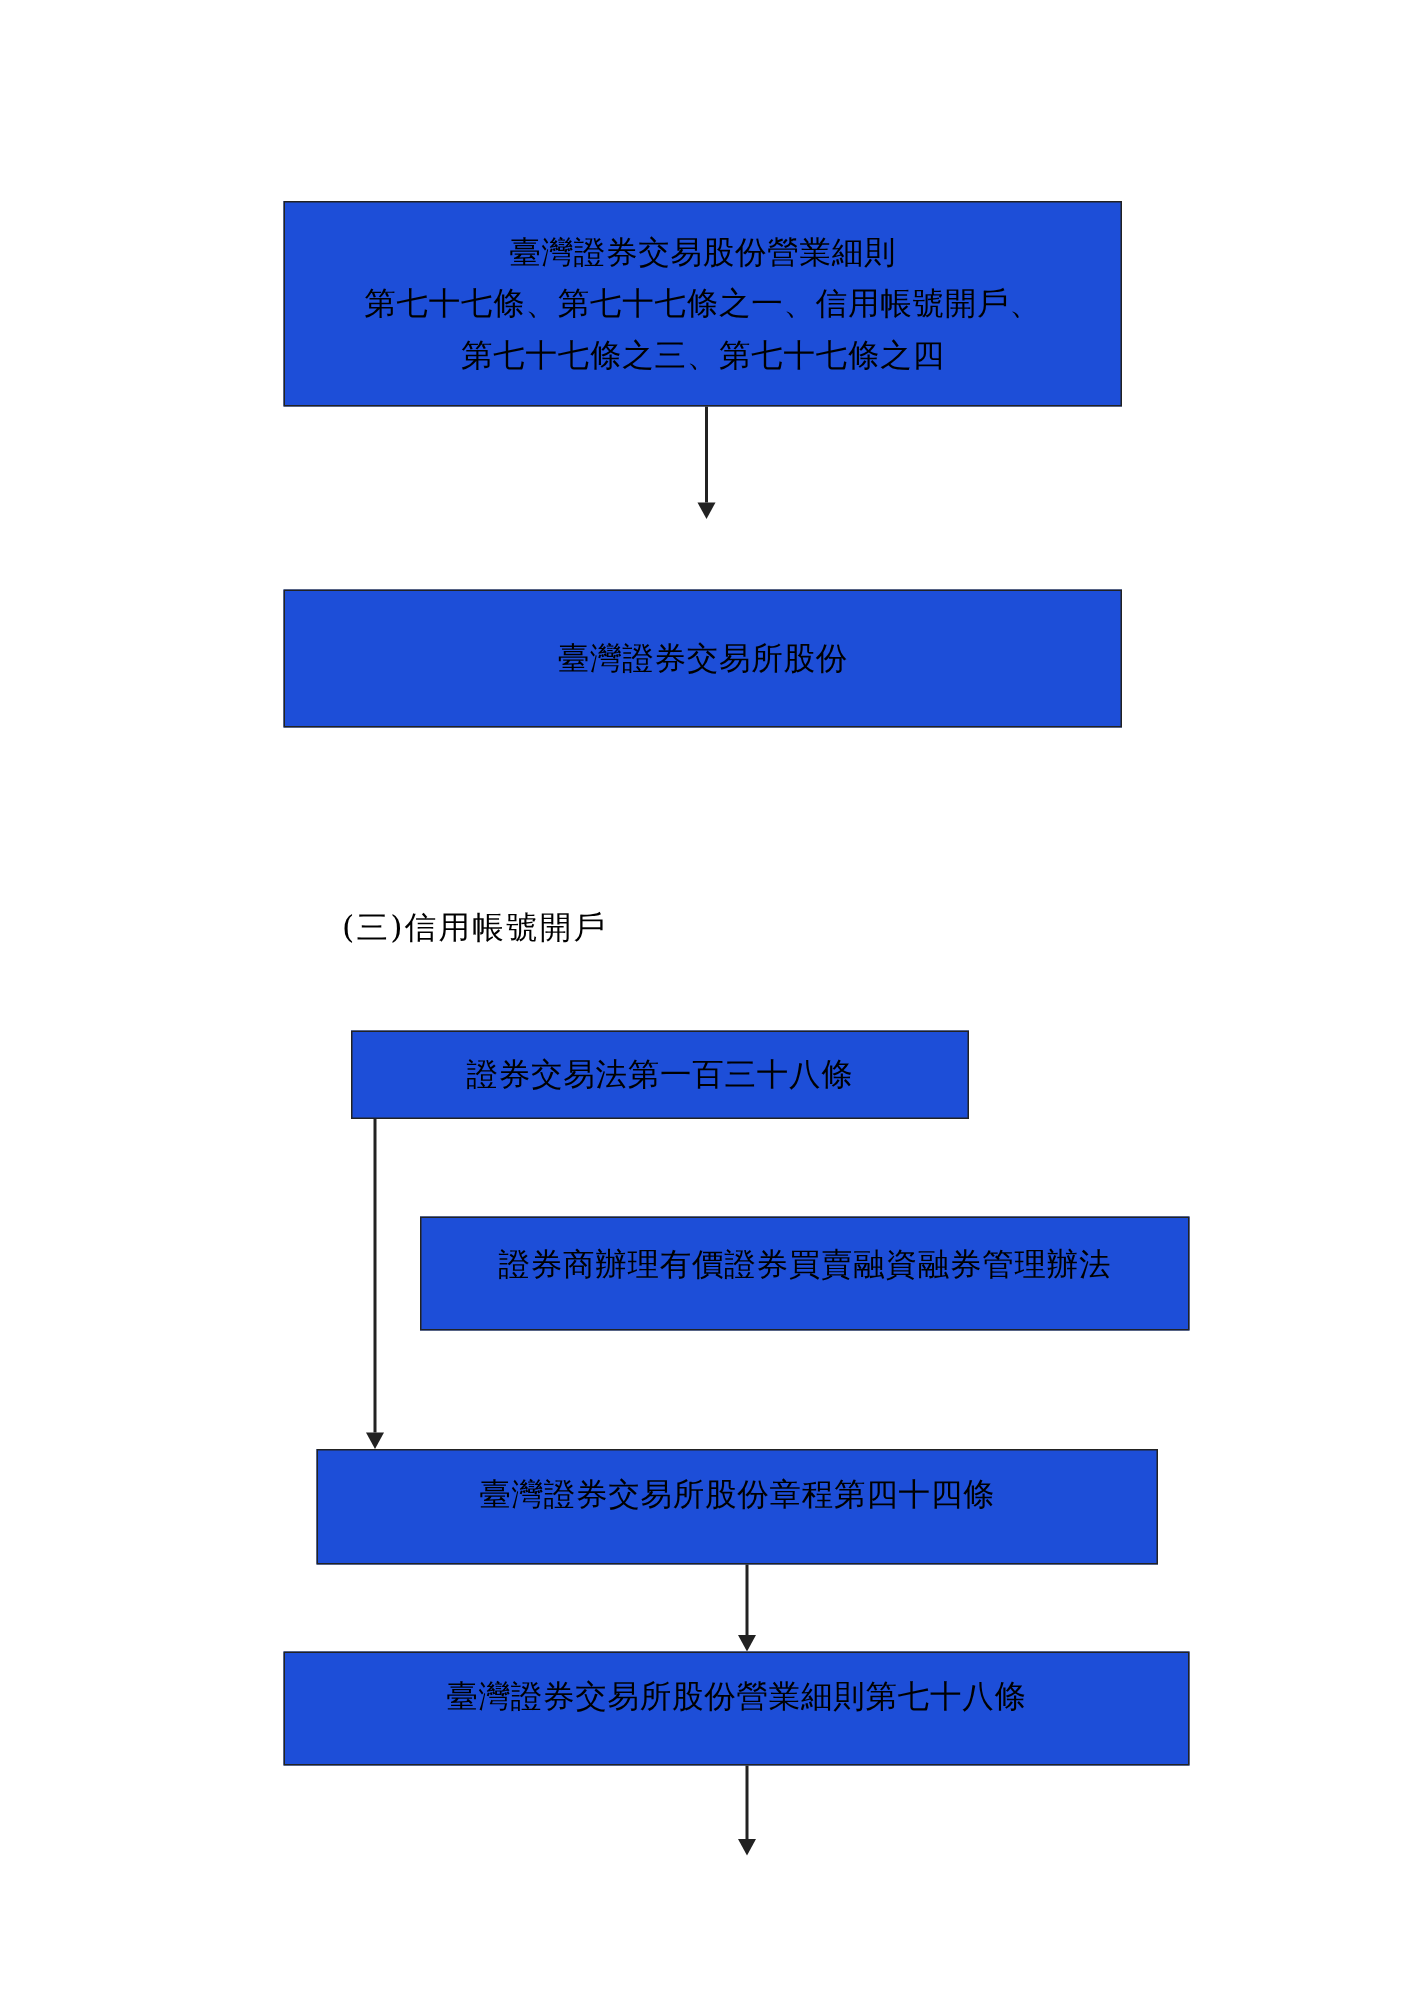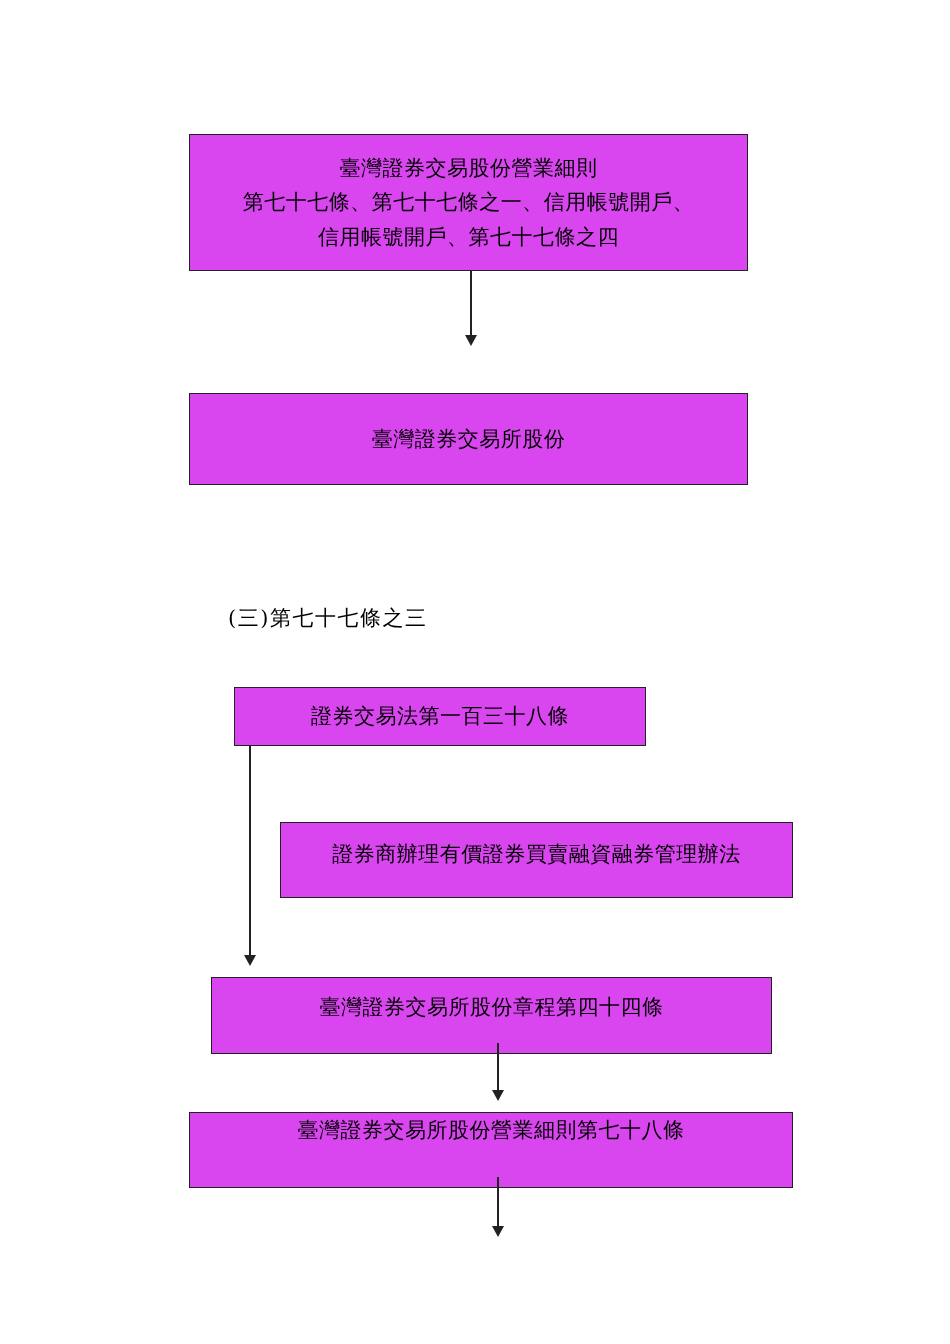--- a/index.html
+++ b/index.html
@@ -16,21 +16,21 @@
     height: 1344px;
     background: #ffffff;
     overflow: hidden;
   }
 
   
   .node {
     position: absolute;
     box-sizing: border-box;
     border: 1.6px solid #222222;
-    background: #d946ef;
+    background: #1d4ed8;
     color: #000000;
     text-align: center;
     font-family: "DejaVu Sans", sans-serif;
     font-size: 21px;
     line-height: 1.62;
     letter-spacing: 0.5px;
   }
   .node .line {
     display: block;
     white-space: nowrap;
@@ -41,21 +41,20 @@
     flex-direction: column;
     justify-content: center;
     align-items: center;
   }
   
   .node.v-top {
     display: flex;
     flex-direction: column;
     justify-content: flex-start;
     align-items: center;
-    margin-top: 11px;
   }
 
   
   .conn {
     position: absolute;
   }
   .conn .stem {
     position: absolute;
     left: 0;
     top: 0;
@@ -83,33 +82,33 @@
   }
 </style>
 </head>
 <body>
 
 <div id="page">
 
   <div class="node v-center" style="left:189px; top:134px; width:559px; height:137px;">
     <span class="line">臺灣證券交易股份營業細則</span>
     <span class="line">第七十七條、第七十七條之一、信用帳號開戶、</span>
-    <span class="line">信用帳號開戶、第七十七條之四</span>
+    <span class="line">第七十七條之三、第七十七條之四</span>
   </div>
 
   <div class="conn" style="left:470px; top:271px;">
     <div class="stem" style="height:64px;"></div>
     <div class="head" style="top:64px;"></div>
   </div>
 
   <div class="node v-center" style="left:189px; top:346px; width:559px; height:92px;margin-top:47px;">
     <span class="line">臺灣證券交易所股份</span>
   </div>
 
-  <div class="section-heading" style="left:228px; top:604px;">(三)第七十七條之三</div>
+  <div class="section-heading" style="left:228px; top:604px;">(三)信用帳號開戶</div>
 
   <div class="node v-center" style="left:234px; top:687px; width:412px; height:59px;">
     <span class="line">證券交易法第一百三十八條</span>
   </div>
 
   <div class="conn" style="left:249px; top:746px;">
     <div class="stem" style="height:209px;"></div>
     <div class="head" style="top:209px;"></div>
   </div>
 
@@ -119,21 +118,21 @@
 
   <div class="node v-top" style="left:211px; top:966px; width:561px; height:77px; padding-top:12px;">
     <span class="line">臺灣證券交易所股份章程第四十四條</span>
   </div>
 
   <div class="conn" style="left:497px; top:1043px;">
     <div class="stem" style="height:47px;"></div>
     <div class="head" style="top:47px;"></div>
   </div>
 
-  <div class="node v-top" style="left:189px; top:1101px; width:604px; height:76px; ">
+  <div class="node v-top" style="left:189px; top:1101px; width:604px; height:76px; padding-top:12px;">
     <span class="line">臺灣證券交易所股份營業細則第七十八條</span>
   </div>
 
   <div class="conn" style="left:497px; top:1177px;">
     <div class="stem" style="height:49px;"></div>
     <div class="head" style="top:49px;"></div>
   </div>
 
 </div>
 

